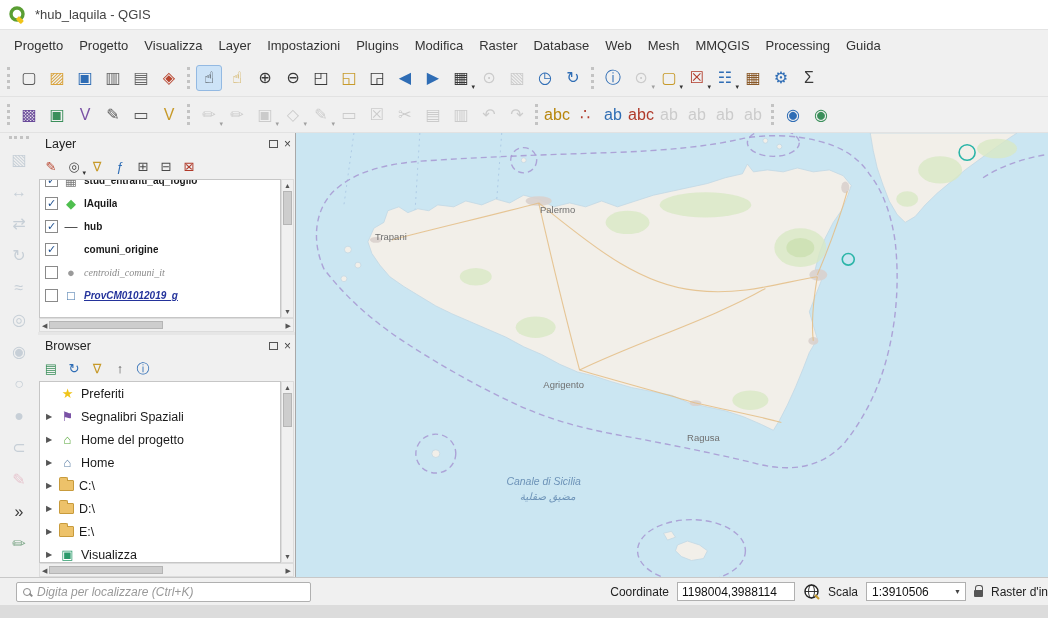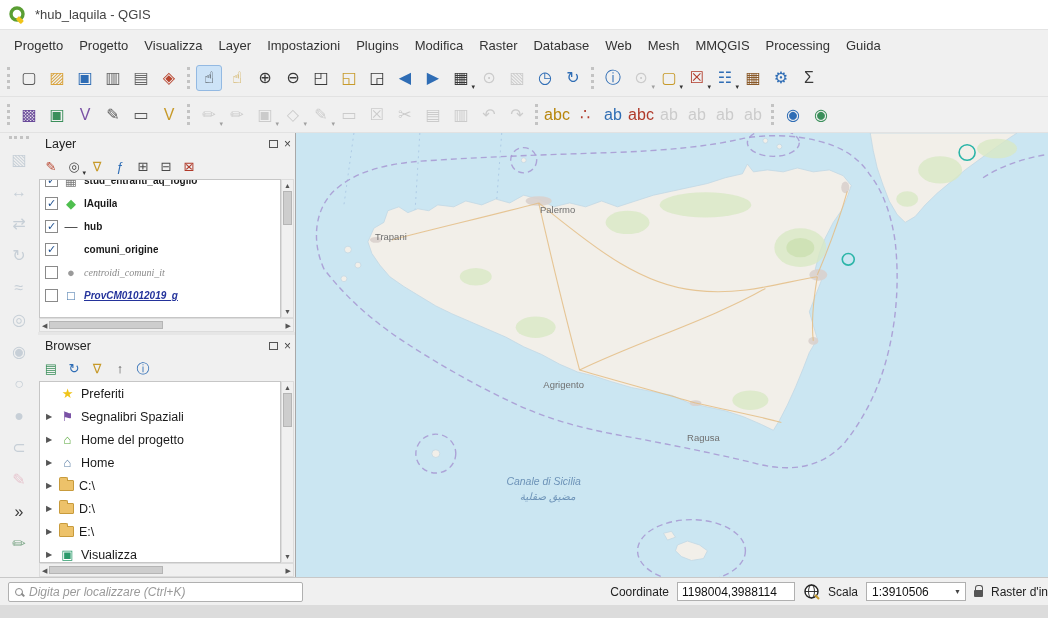--- a/index.html
+++ b/index.html
@@ -77,21 +77,21 @@
   .veg2 { fill:#cce1b2; opacity:.85; }
   .urban { fill:#d9d0cd; opacity:.9; }
   .road { fill:none; stroke:#e4bd85; stroke-width:1.1; opacity:.85; }
   .admin { fill:none; stroke:#a99bd4; stroke-width:1.4; stroke-dasharray:6 4; opacity:.9; }
   .bathy { fill:none; stroke:#a6c3e2; stroke-width:1; stroke-dasharray:2 4; opacity:.8; }
   .poi { fill:none; stroke:#2bb5a8; stroke-width:1.6; }
   .maplabel { fill:#6f6f6f; font-size:9.5px; text-anchor:middle; }
   .sealabel { fill:#6d93b8; font-size:10.5px; font-style:italic; text-anchor:middle; }
 
   
-  .statusbar { height:28px; background:#f0f0f0; border-top:1px solid #c8c8c8; display:flex; align-items:center; padding:0 0 0 8px; gap:8px; flex:0 0 auto; overflow:hidden; white-space:nowrap; }
+  .statusbar { height:28px; background:#f0f0f0; border-top:1px solid #c8c8c8; display:flex; align-items:center; padding:0 0 0 16px; gap:8px; flex:0 0 auto; overflow:hidden; white-space:nowrap; }
   .locator { width:295px; height:20px; background:#fff; border:1px solid #b0b0b0; border-radius:2px; display:flex; align-items:center; gap:6px; padding:0 6px; flex:0 0 auto; }
   .mag-icon { width:8px; height:8px; border:1.5px solid #8a8a8a; border-radius:50%; position:relative; flex:0 0 auto; }
   .mag-icon::after { content:""; position:absolute; width:4px; height:1.5px; background:#8a8a8a; transform:rotate(45deg); right:-3px; bottom:-1px; }
   .locator-input { border:none; outline:none; flex:1; font-size:12px; font-style:italic; color:#555; background:transparent; font-family:inherit; }
   .locator-input::placeholder { color:#9a9a9a; font-style:italic; }
   .sb-right { margin-left:auto; display:flex; align-items:center; gap:8px; }
   .sb-label { font-size:12px; color:#222; }
   .coord-input { width:118px; height:19px; border:1px solid #b0b0b0; font-size:12px; padding:0 4px; font-family:inherit; color:#111; background:#fff; }
   .scale-combo { width:100px; height:19px; border:1px solid #b0b0b0; background:#fff; display:flex; align-items:center; font-size:12px; padding-left:5px; color:#111; }
   .combo-arrow { margin-left:auto; font-size:7px; color:#444; padding:0 4px; }

